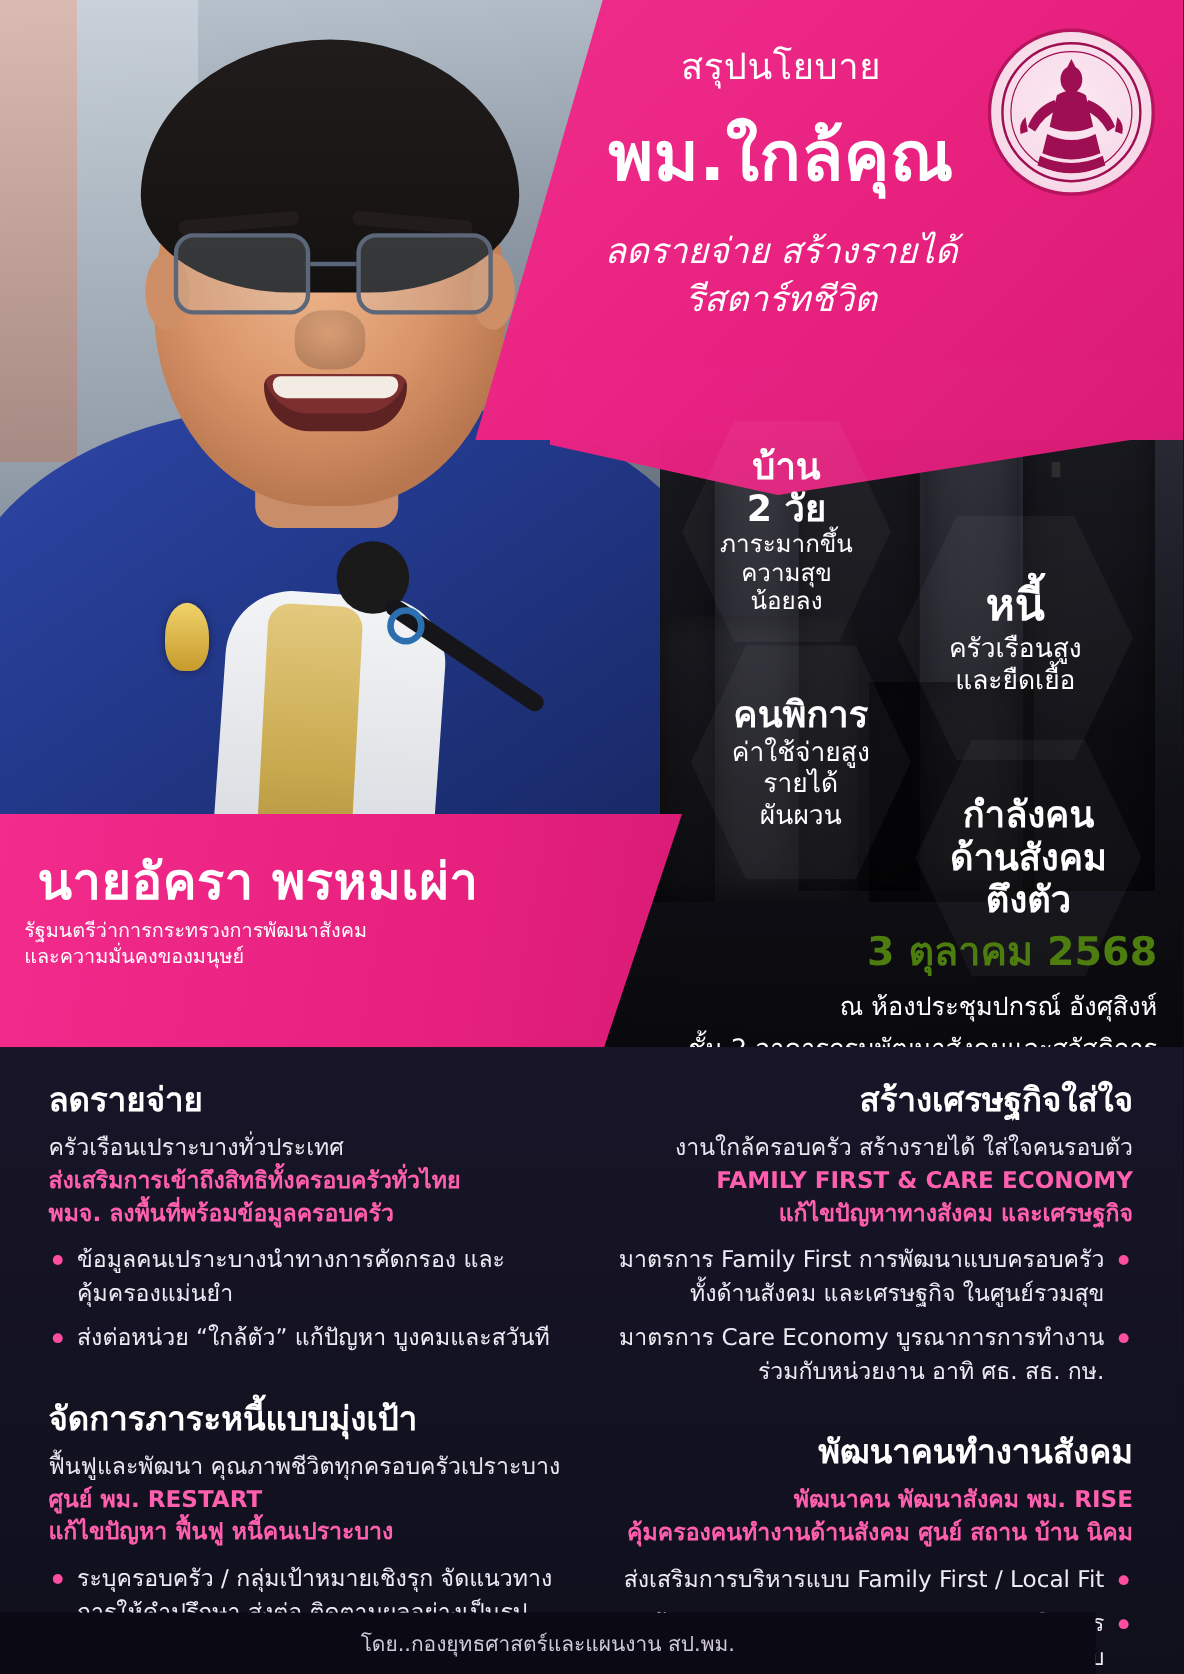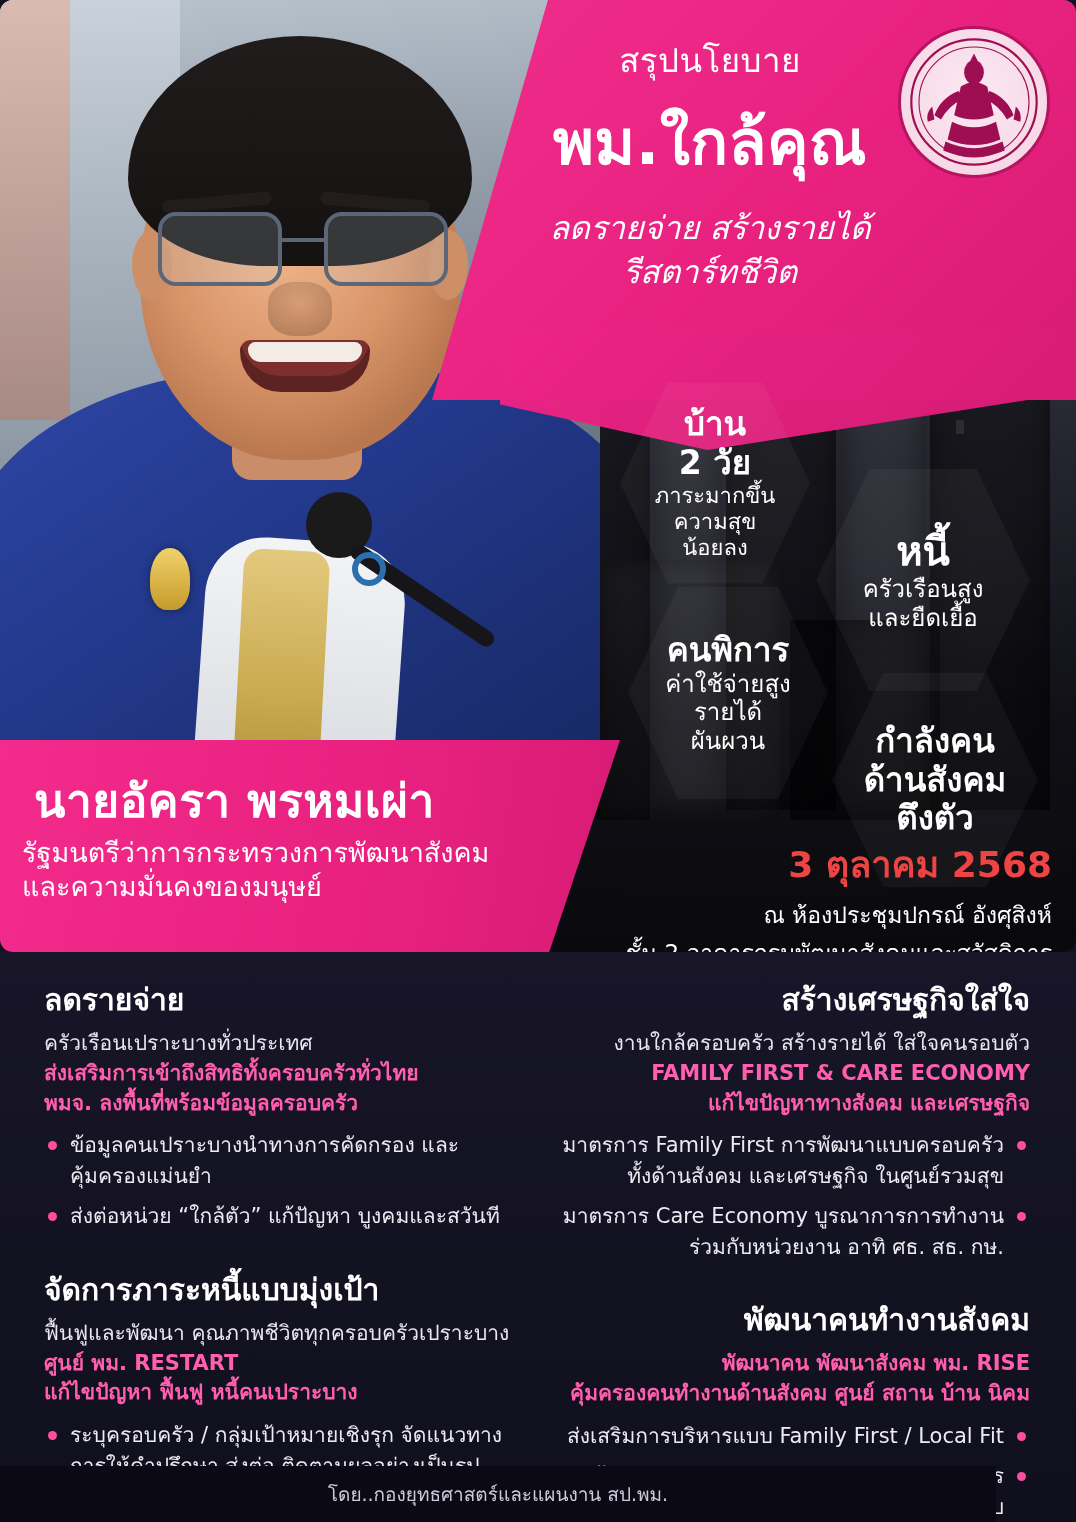--- a/index.html
+++ b/index.html
@@ -13,21 +13,20 @@
     position: relative;
     width: 1076px; height: 1522px;
     background: #14121f;
     overflow: hidden;
   }
 
   
   .hero {
     position: absolute; left: 0; top: 0; width: 1076px; height: 952px;
     overflow: hidden;
-    border-radius: 13px;
   }
   
   .hero-bg {
     position: absolute; inset: 0;
     background:
       linear-gradient(180deg, #5d5d64 0%, #3a3a45 22%, #24242e 48%, #15151d 75%, #101018 100%);
   }
   
   .bld {
     position: absolute; background: rgba(0,0,0,0.38);
@@ -194,27 +193,27 @@
   .hex .h3 { font-size:22px; }
 
   
   .nameplate {
     position:absolute; left:0; top:740px; width:620px; height:260px;
     background: linear-gradient(100deg, #f22b8c 0%, #e8217f 60%, #d81b74 100%);
     clip-path: polygon(0% 0%, 100% 0%, 86% 100%, 0% 100%);
     color:#fff;
   }
   .np-name { position:absolute; left:34px; top:24px; font-size:46px; font-weight:bold; letter-spacing:.5px; }
-  .np-role { position:absolute; left:22px; top:96px; font-size:27px; line-height:1.25; }
+  .np-role { position:absolute; left:22px; top:96px; font-size:18px; line-height:1.25; }
 
   
   .eventinfo {
     position:absolute; right:24px; top:836px; width:480px; text-align:right; color:#fff;
   }
-  .ev-date { font-size:36px; font-weight:bold; color:#ef4444; }
+  .ev-date { font-size:36px; font-weight:bold; color:#4d7c0f; }
   .ev-l1 { font-size:23px; margin-top:4px; }
   .ev-l2 { font-size:23px; margin-top:2px; }
 
   
   .content {
     position:absolute; left:0; top:952px; width:1076px; height:570px;
     background: linear-gradient(180deg,#171527 0%, #131221 60%, #100f1c 100%);
     color:#fff;
   }
   .col { position:absolute; top:24px; width:470px; }

